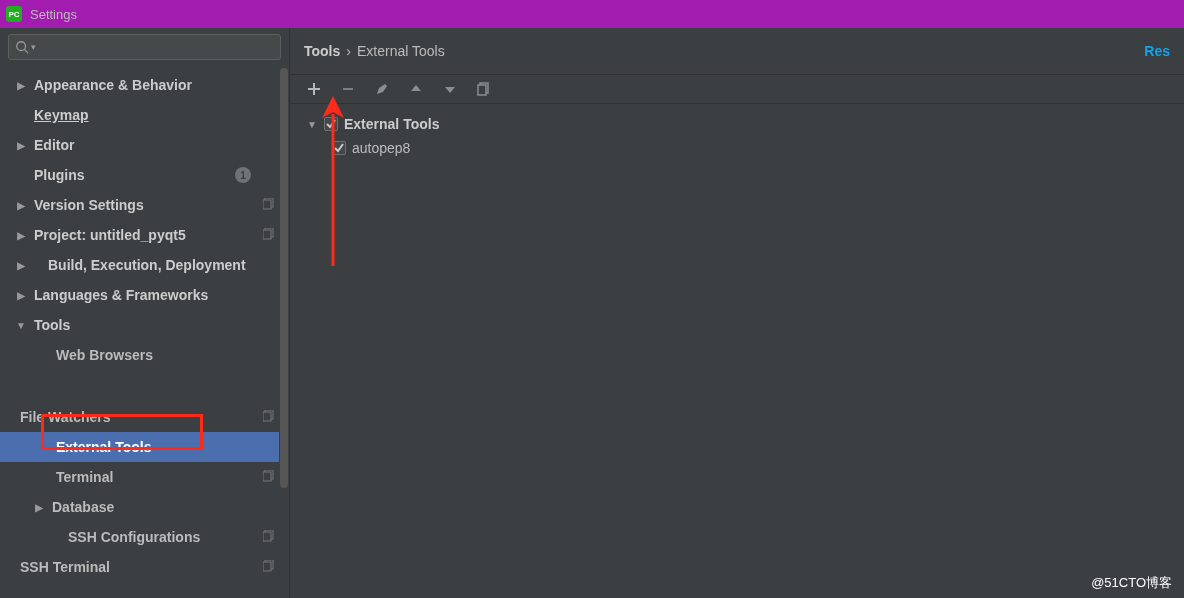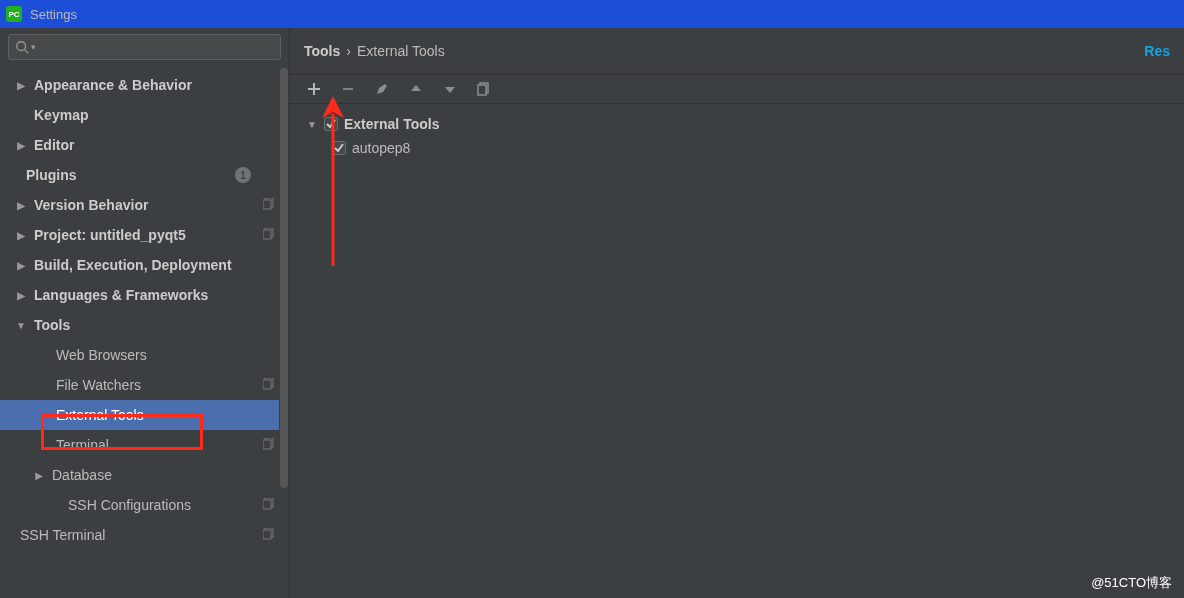--- a/index.html
+++ b/index.html
@@ -1,26 +1,26 @@
 <!DOCTYPE html>
 <html><head>
 <meta charset="utf-8">
 <style>
   * { margin: 0; padding: 0; box-sizing: border-box; font-family: "Segoe UI", Arial, sans-serif; }
   html, body { width: 1184px; height: 598px; overflow: hidden; background: #3c3f41; color: #bbbbbb; }
-  .titlebar { height: 28px; background: #1d4ed8; display: flex; align-items: center; padding: 0 6px; font-size: 13px; color: #bbbbbb; }
+  .titlebar { height: 28px; background: #a21caf; display: flex; align-items: center; padding: 0 6px; font-size: 13px; color: #bbbbbb; }
   .titlebar .app-icon { width: 16px; height: 16px; background: #21af21; border-radius: 3px; display: inline-flex; align-items: center; justify-content: center; margin-right: 8px; font-size: 8px; color: #fff; font-weight: bold; }
   .main { display: flex; height: calc(100% - 28px); }
   .sidebar { width: 290px; background: #3c3f41; border-right: 1px solid #323232; display: flex; flex-direction: column; position: relative; }
   .search-wrap { padding: 6px 8px; }
   .search-box { width: 100%; height: 26px; background: #45494a; border: 1px solid #5e6060; border-radius: 3px; display: flex; align-items: center; padding: 0 6px; }
   .search-box svg { width: 14px; height: 14px; stroke: #999; fill: none; }
   .search-box .caret { margin-left: 2px; font-size: 9px; color: #999; }
   .tree { flex: 1; overflow: auto; padding-top: 4px; }
-  .tree-item { display: flex; align-items: center; height: 30px; font-size: 14px; padding-right: 20px; cursor: pointer; color: #bbbbbb; position: relative; }
+  .tree-item { display: flex; align-items: center; height: 30px; font-size: 14px; padding-right: 20px; cursor: pointer; color: #bbbbbb; position: relative; font-weight: bold; }
   .tree-item.bold { font-weight: bold; color: #cccccc; }
   .tree-item.selected { background: #4b6eaf; color: #ffffff; }
   .tree-item .arrow { width: 14px; font-size: 10px; color: #999; display: inline-block; text-align: center; }
   .tree-item .plugin-badge { position: absolute; right: 38px; width: 16px; height: 16px; border-radius: 50%; background: #6e7377; color: #3c3f41; font-size: 10px; display: inline-flex; align-items: center; justify-content: center; font-weight: bold; }
   .tree-item .copy-icon { position: absolute; right: 14px; color: #777; }
   .sidebar-scroll { position: absolute; right: 0; top: 40px; bottom: 0; width: 10px; background: #3c3f41; }
   .sidebar-scroll .thumb { position: absolute; right: 1px; top: 0; width: 8px; height: 420px; background: #565656; border-radius: 4px; }
   .right { flex: 1; display: flex; flex-direction: column; background: #3c3f41; }
   .crumbs { height: 46px; display: flex; align-items: center; padding: 0 14px; font-size: 14px; color: #bbbbbb; justify-content: space-between; }
   .crumbs .left { display: flex; align-items: center; gap: 6px; }
@@ -58,66 +58,66 @@
             <line x1="11" y1="11" x2="15" y2="15" stroke-width="1.5"></line>
           </svg>
         <span class="caret">▾</span>
       </div>
     </div>
     <div class="tree" id="tree">
         <div class="tree-item bold" style="padding-left: 14px;">
           <span class="arrow">▶</span>
           <span style="margin-left: 6px;">Appearance &amp; Behavior</span>
         </div>
-        <div class="tree-item bold" style="padding-left: 14px;">
+        <div class="tree-item bold" style="padding-left: 14px; text-decoration: underline;">
           <span class="arrow"></span>
           <span style="margin-left: 6px;">Keymap</span>
         </div>
         <div class="tree-item bold" style="padding-left: 14px;">
           <span class="arrow">▶</span>
           <span style="margin-left: 6px;">Editor</span>
         </div>
-        <div class="tree-item bold" style="padding-left: 6px;">
+        <div class="tree-item bold" style="padding-left: 14px;">
           <span class="arrow"></span>
           <span style="margin-left: 6px;">Plugins</span>
           <span class="plugin-badge">1</span>
         </div>
         <div class="tree-item bold" style="padding-left: 14px;">
           <span class="arrow">▶</span>
-          <span style="margin-left: 6px;">Version Behavior</span>
+          <span style="margin-left: 6px;">Version Settings</span>
           <span class="copy-icon"><svg width="12" height="12" viewBox="0 0 12 12">
               <rect x="2" y="0" width="8" height="9" fill="none" stroke="#777"></rect>
               <rect x="0" y="2" width="8" height="9" fill="#3c3f41" stroke="#777"></rect>
             </svg></span>
         </div>
         <div class="tree-item bold" style="padding-left: 14px;">
           <span class="arrow">▶</span>
           <span style="margin-left: 6px;">Project: untitled_pyqt5</span>
           <span class="copy-icon"><svg width="12" height="12" viewBox="0 0 12 12">
               <rect x="2" y="0" width="8" height="9" fill="none" stroke="#777"></rect>
               <rect x="0" y="2" width="8" height="9" fill="#3c3f41" stroke="#777"></rect>
             </svg></span>
         </div>
         <div class="tree-item bold" style="padding-left: 14px;">
           <span class="arrow">▶</span>
-          <span style="margin-left: 6px;">Build, Execution, Deployment</span>
+          <span style="margin-left: 20px;">Build, Execution, Deployment</span>
         </div>
         <div class="tree-item bold" style="padding-left: 14px;">
           <span class="arrow">▶</span>
           <span style="margin-left: 6px;">Languages &amp; Frameworks</span>
         </div>
         <div class="tree-item bold" style="padding-left: 14px;">
           <span class="arrow">▼</span>
           <span style="margin-left: 6px;">Tools</span>
         </div>
         <div class="tree-item" style="padding-left: 36px;">
           <span class="arrow"></span>
           <span style="margin-left: 6px;">Web Browsers</span>
         </div>
-        <div class="tree-item" style="padding-left: 36px;">
+        <div class="tree-item" style=" margin-top: 32px;">
           <span class="arrow"></span>
           <span style="margin-left: 6px;">File Watchers</span>
           <span class="copy-icon"><svg width="12" height="12" viewBox="0 0 12 12">
               <rect x="2" y="0" width="8" height="9" fill="none" stroke="#777"></rect>
               <rect x="0" y="2" width="8" height="9" fill="#3c3f41" stroke="#777"></rect>
             </svg></span>
         </div>
         <div class="tree-item selected" style="padding-left: 36px;">
           <span class="arrow"></span>
           <span style="margin-left: 6px;">External Tools</span>

